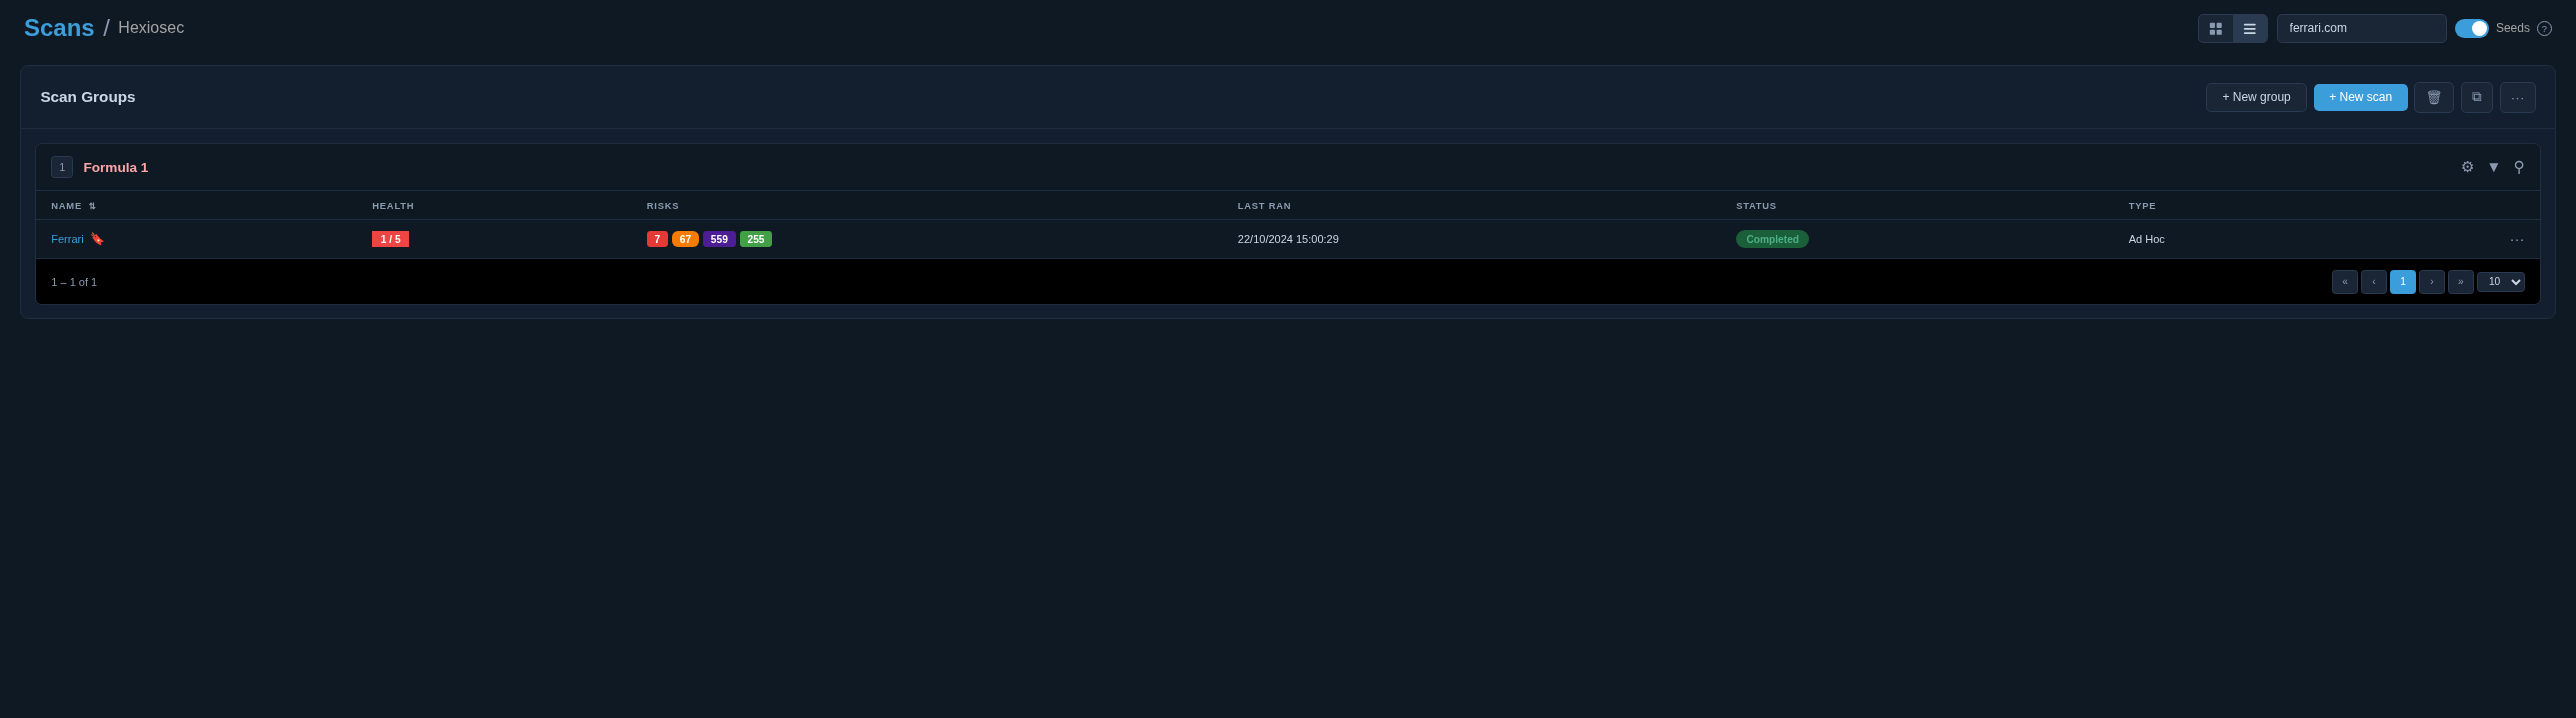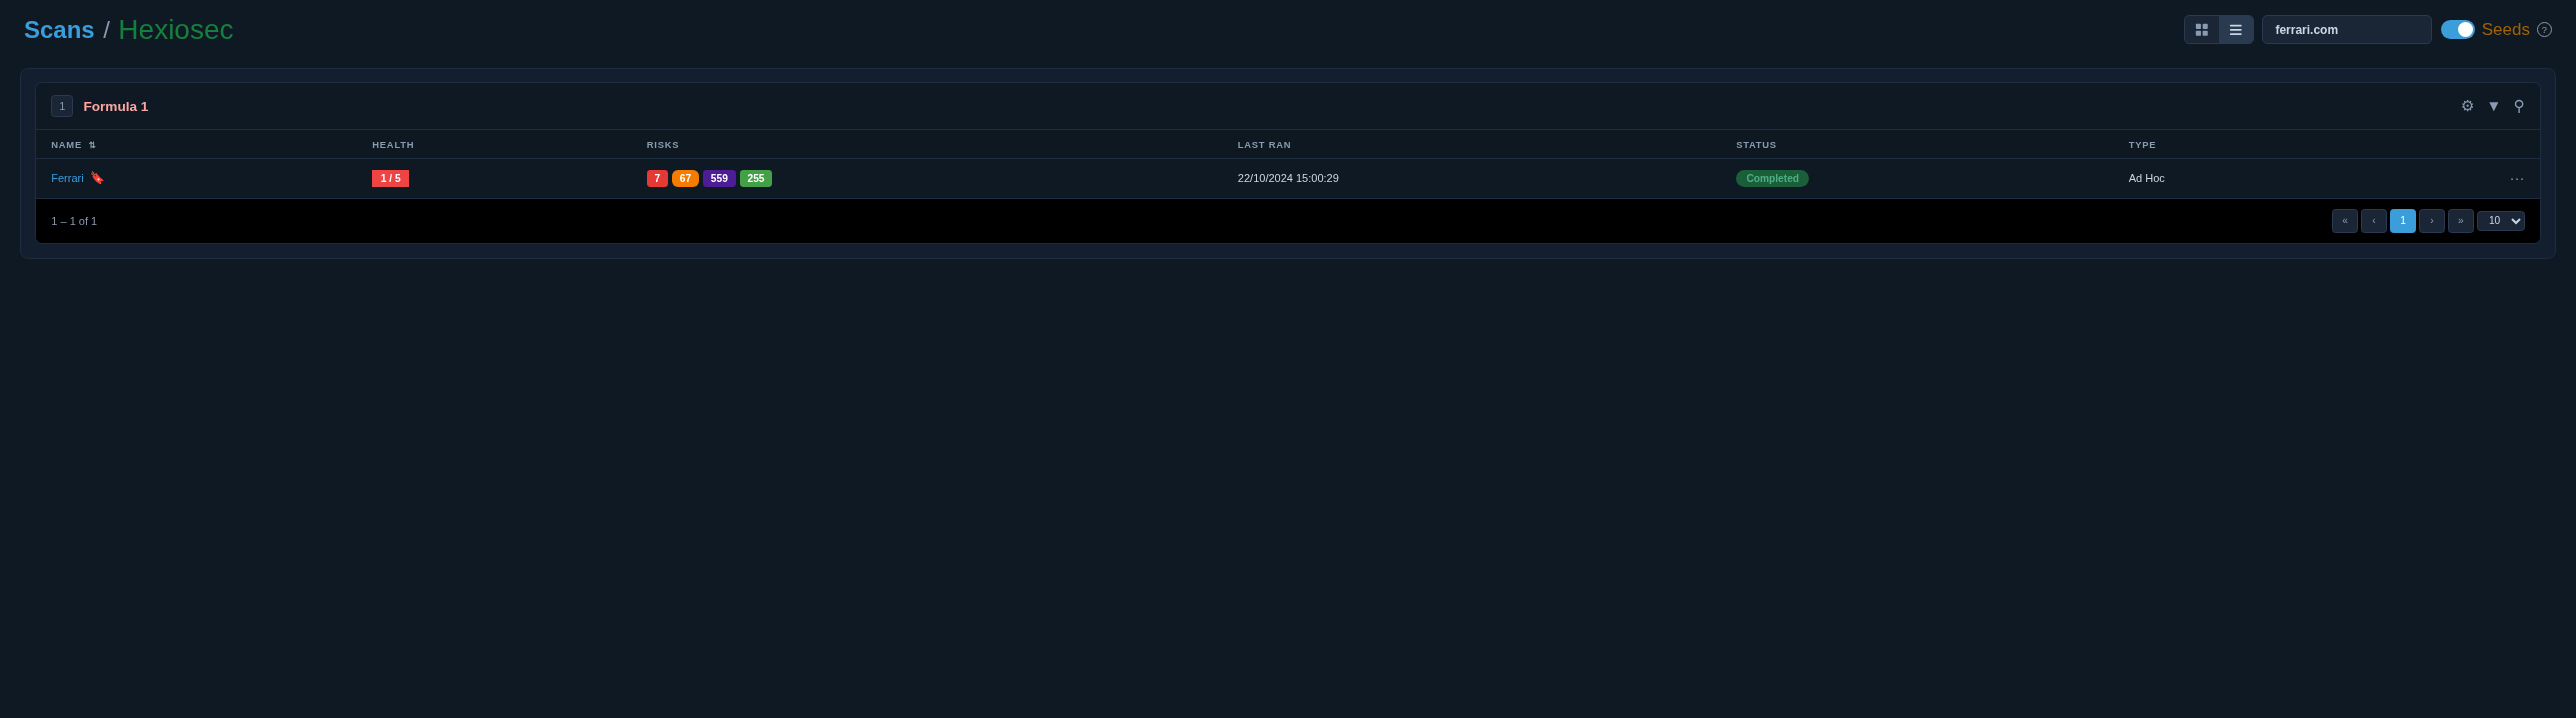--- a/index.html
+++ b/index.html
@@ -29,22 +29,22 @@
       font-size: 24px;
       font-weight: 700;
     }
     .header-title-sep {
       color: #8a9ab0;
       font-size: 24px;
       font-weight: 300;
       margin: 0 3.4px;
     }
     .header-title-org {
-      color: #15803d;
-      font-size: 28px;
+      color: #a3a3a3;
+      font-size: 16px;
       font-weight: 400;
     }
     .header-right {
       display: flex;
       align-items: center;
       gap: 8.5px;
     }
     .view-toggle {
       display: flex;
       background: #1a2636;
@@ -67,21 +67,20 @@
     }
     .search-box {
       background: #1a2636;
       border: 0.9px solid #2a3a50;
       border-radius: 5.1px;
       padding: 6.8px 12px;
       color: #c9d6e3;
       font-size: 12px;
       width: 170px;
       outline: none;
-      font-weight: bold;
     }
     .seeds-toggle {
       display: flex;
       align-items: center;
       gap: 6.8px;
     }
     .toggle-switch {
       width: 34px;
       height: 19px;
       background: #3b9eda;
@@ -93,22 +92,22 @@
       width: 15.3px;
       height: 15.3px;
       background: white;
       border-radius: 50%;
       position: absolute;
       top: 1.7px;
       right: 1.7px;
       transition: left 0.15s;
     }
     .seeds-label {
-      color: #a16207;
-      font-size: 17px;
+      color: #a3a3a3;
+      font-size: 12px;
     }
     .help-icon {
       width: 15.3px;
       height: 15.3px;
       border-radius: 50%;
       border: 0.9px solid #8a9ab0;
       color: #8a9ab0;
       display: flex;
       align-items: center;
       justify-content: center;
@@ -414,20 +413,36 @@
       <div class="help-icon">
         <span>?</span>
       </div>
     </div>
   </div>
 </div>
 
 <div class="main">
   <div class="scan-groups-panel">
 
+    <div class="panel-header">
+      <span class="panel-title">Scan Groups</span>
+      <div class="panel-actions">
+        <button class="btn-new-group">+ New group</button>
+        <button class="btn-new-scan">+ New scan</button>
+        <button class="btn-icon">
+          <span>🗑</span>
+        </button>
+        <button class="btn-icon">
+          <span>⧉</span>
+        </button>
+        <button class="btn-icon">
+          <span>···</span>
+        </button>
+      </div>
+    </div>
 
     <div class="group-section">
       <div class="group-header">
         <div class="group-header-left">
           <div class="group-number">1</div>
           <span class="group-name">Formula 1</span>
         </div>
         <div class="group-header-right">
           <span class="group-action-icon">⚙</span>
           <span class="group-action-icon">▼</span>

